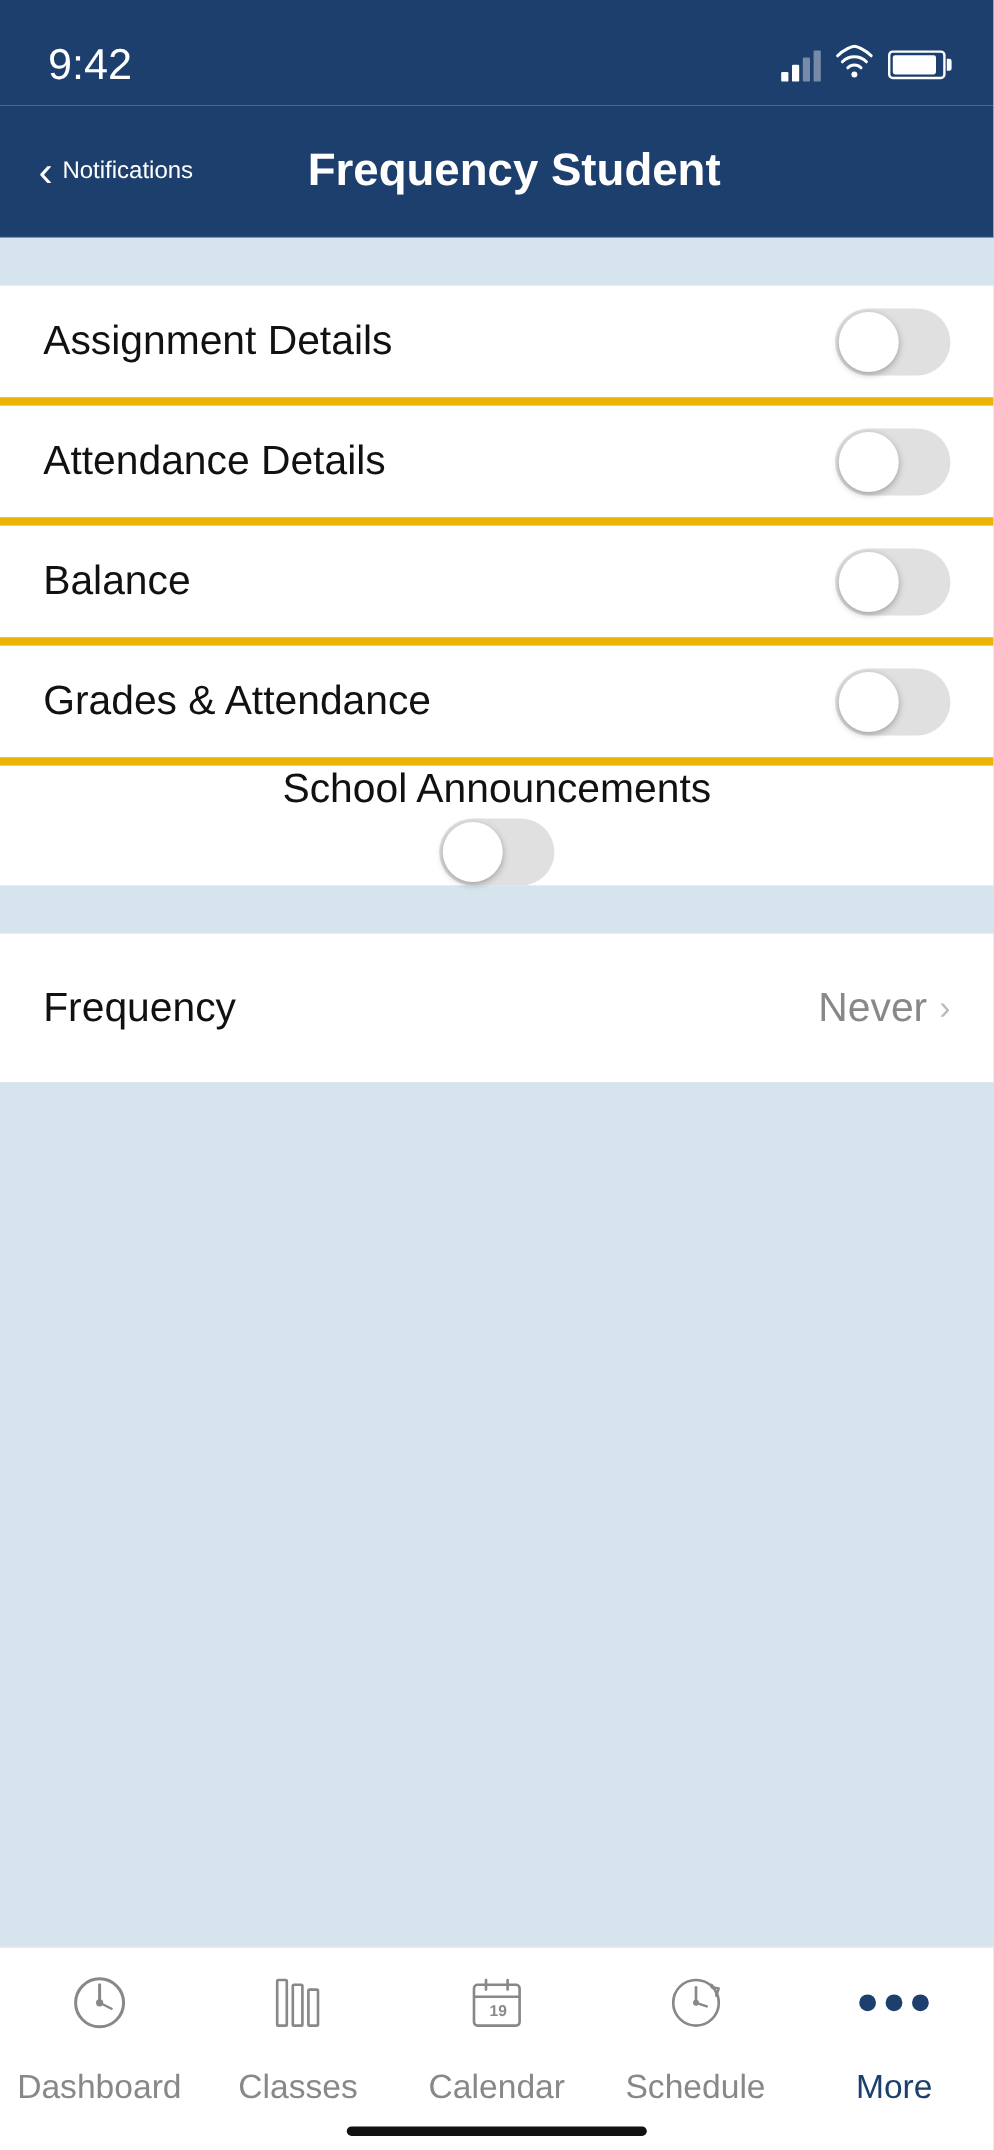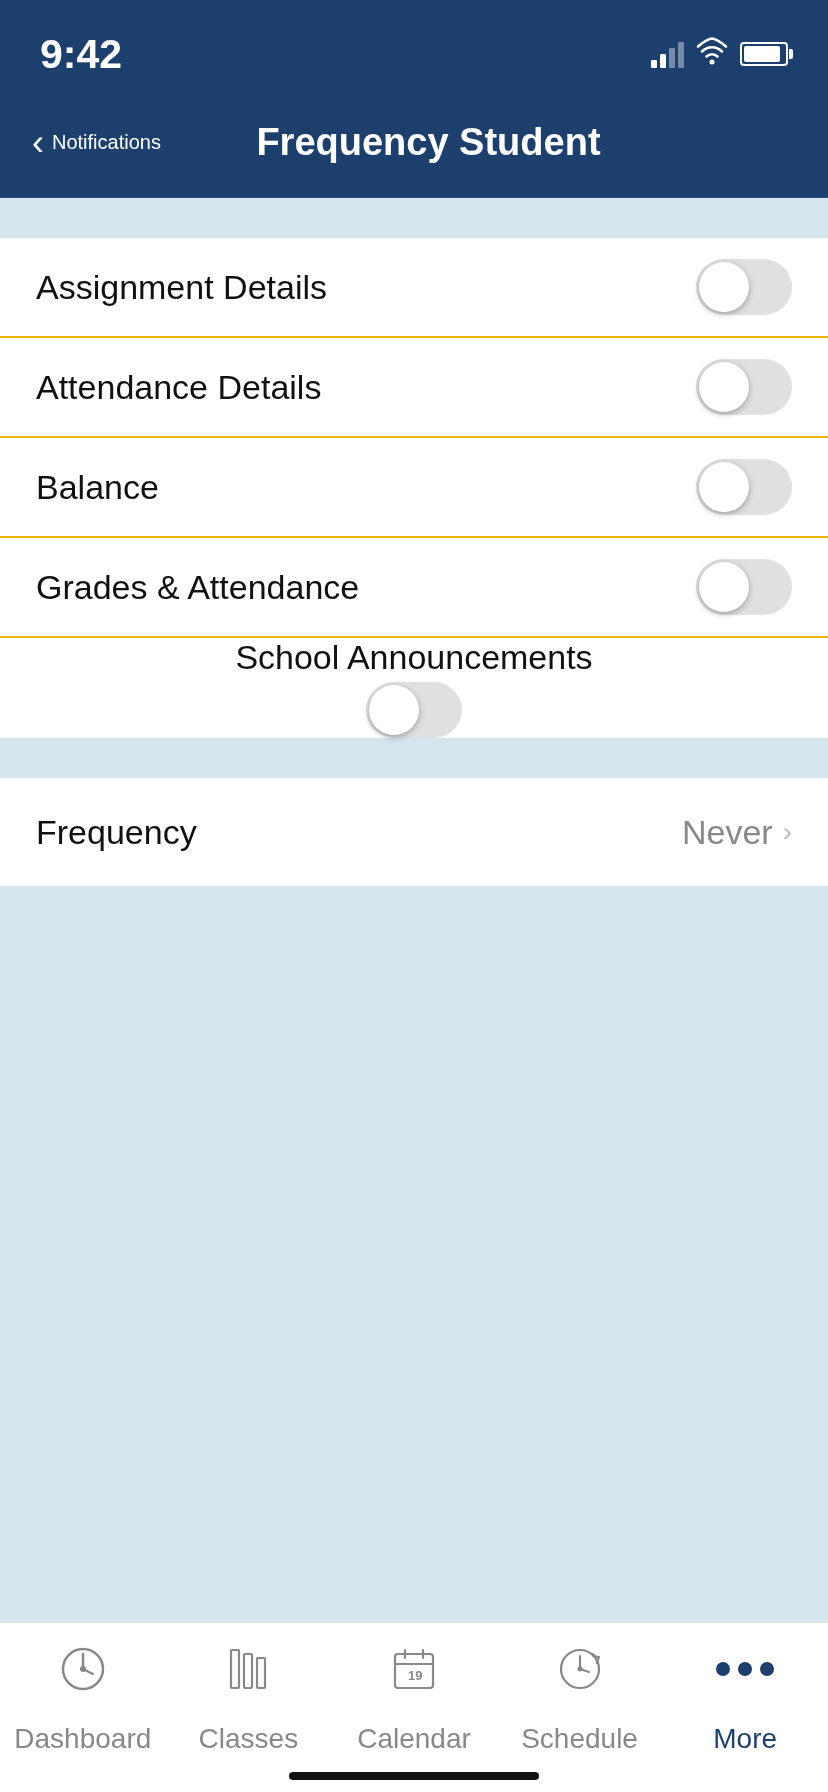--- a/index.html
+++ b/index.html
@@ -20,22 +20,22 @@
       height: 88px;
       background: #1d3f6e;
       display: flex;
       align-items: center;
       justify-content: space-between;
       padding: 0 40px;
       padding-top: 20px;
     }
     .status-time {
       color: white;
-      font-size: 41px;
-      font-weight: 700;
+      font-size: 36px;
+      font-weight: 400;
     }
     .status-icons {
       display: flex;
       align-items: center;
       gap: 12px;
     }
     .signal-bars {
       display: flex;
       align-items: flex-end;
       gap: 3px;
@@ -127,21 +127,21 @@
     .settings-list {
       background: white;
       width: 100%;
     }
     .settings-row {
       display: flex;
       align-items: center;
       justify-content: space-between;
       padding: 0 36px;
       height: 100px;
-      border-bottom: 2px solid #eab308;
+      border-bottom: 7px solid #eab308;
     }
     .settings-row:last-child {
       border-bottom: none;
       flex-direction: column;
     }
     .row-label {
       font-size: 34px;
       color: #111;
       font-weight: 400;
     }
@@ -171,21 +171,21 @@
     
     .frequency-section {
       background: white;
       width: 100%;
     }
     .frequency-row {
       display: flex;
       align-items: center;
       justify-content: space-between;
       padding: 0 36px;
-      height: 108px;
+      height: 124px;
     }
     .frequency-label {
       font-size: 34px;
       color: #111;
       font-weight: 400;
     }
     .frequency-value {
       display: flex;
       align-items: center;
       gap: 10px;

